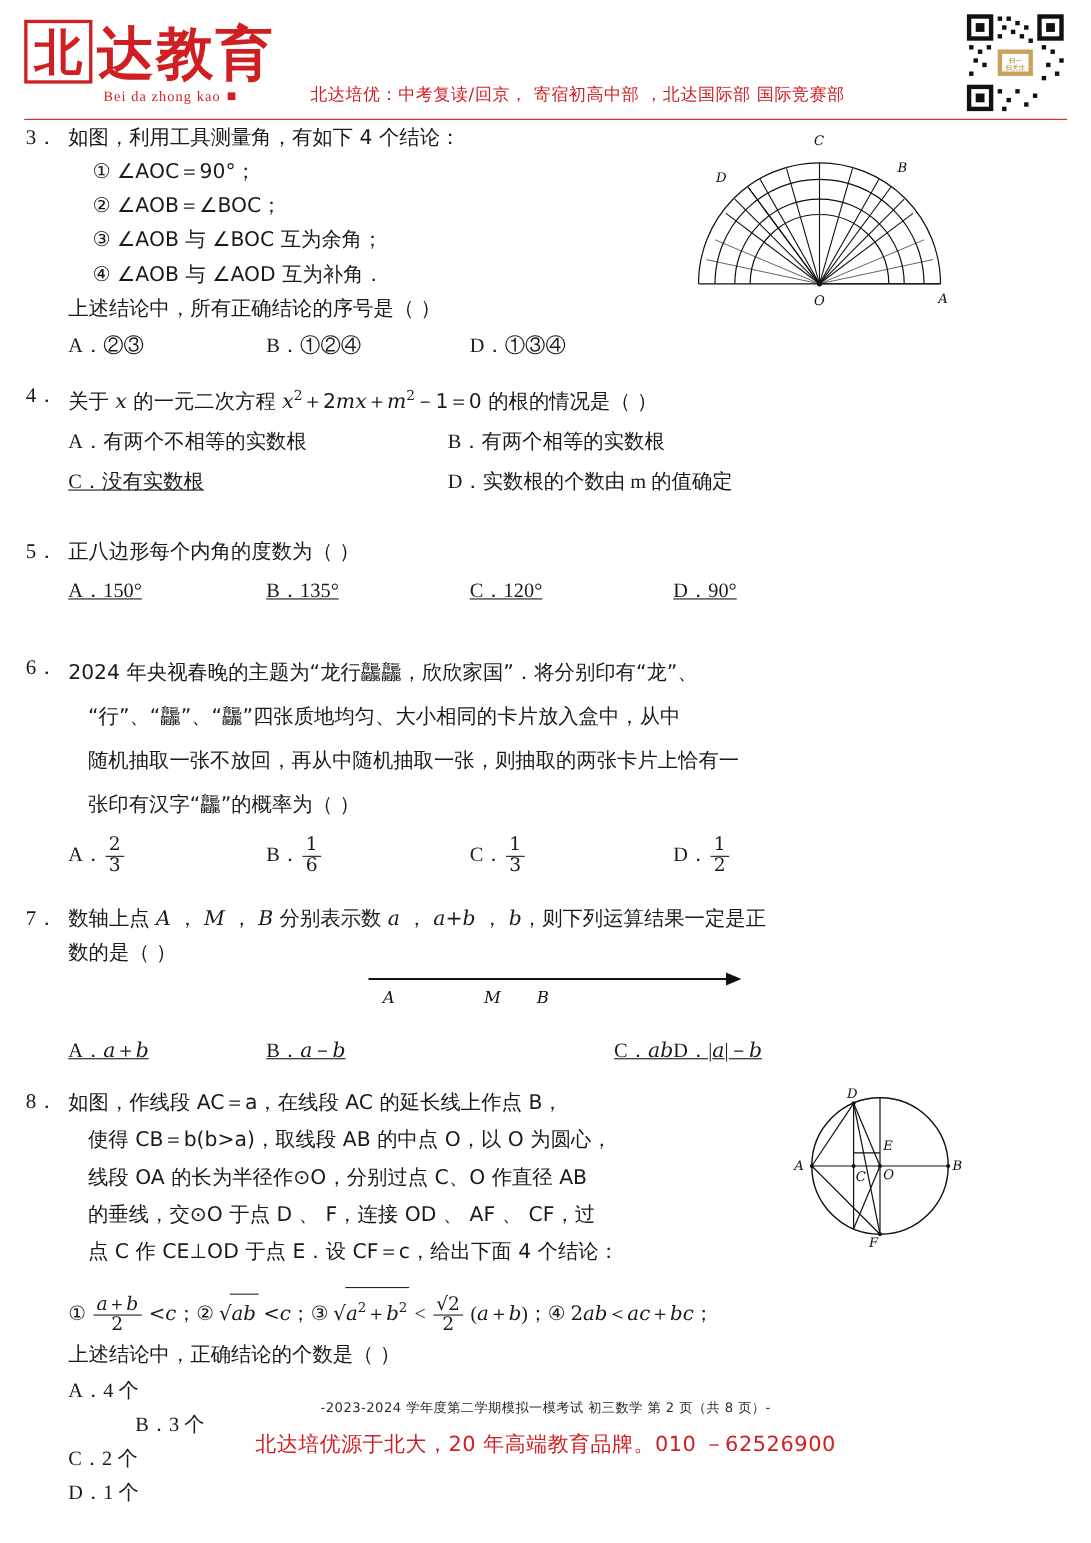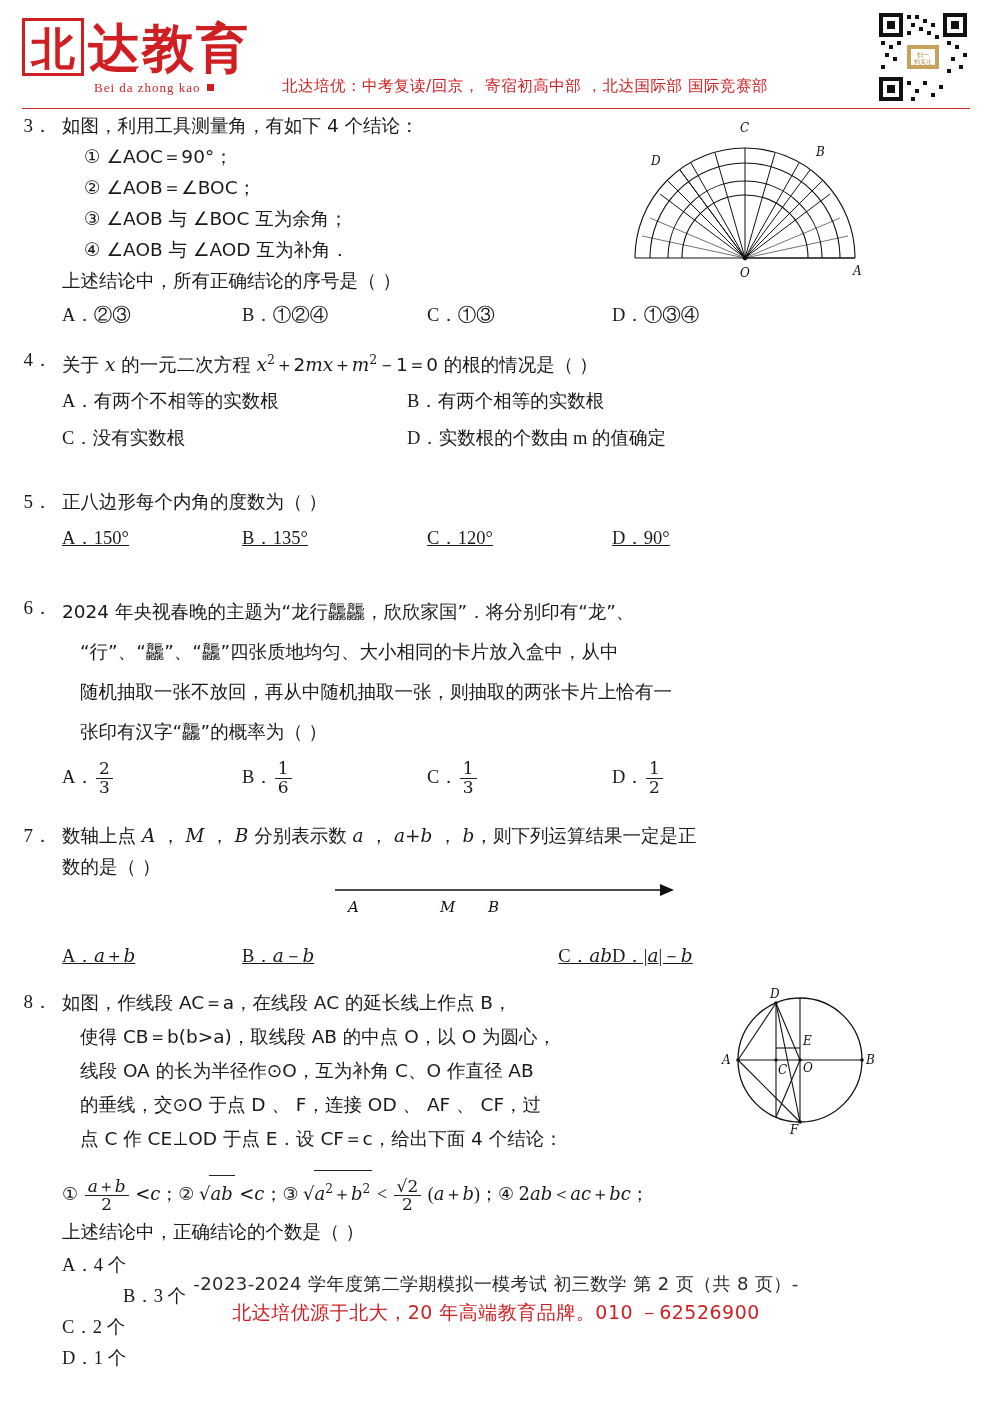--- a/index.html
+++ b/index.html
@@ -150,21 +150,21 @@
 
   
   .fig { position: absolute; }
 
   
   .footer-line {
     position: absolute;
     left: 0; top: 1272px; width: 992px;
     text-align: center;
     font-family: "DejaVu Sans", sans-serif;
-    font-size: 18px;
+    font-size: 12px;
     color: #2b2b2b;
     letter-spacing: 0.4px;
   }
   .footer-red {
     position: absolute;
     left: 0; top: 1300px; width: 992px;
     text-align: center;
     font-family: "DejaVu Sans", sans-serif;
     font-size: 19px;
     color: #cf1f22;
@@ -243,21 +243,20 @@
       <div class="qbody">
         <div class="cn">如图，利用工具测量角，有如下 4 个结论：</div>
         <div class="cn" style="padding-left:22px;">① ∠AOC＝90°；</div>
         <div class="cn" style="padding-left:22px;">② ∠AOB＝∠BOC；</div>
         <div class="cn" style="padding-left:22px;">③ ∠AOB 与 ∠BOC 互为余角；</div>
         <div class="cn" style="padding-left:22px;">④ ∠AOB 与 ∠AOD 互为补角．</div>
         <div class="cn">上述结论中，所有正确结论的序号是（    ）</div>
         <div class="opt-row">
           <div class="opt" style="width:180px;">A．②③</div>
           <div class="opt" style="width:185px;">B．①②④</div>
-          <div class="opt" style="width:185px;">C．①③</div>
           <div class="opt">D．①③④</div>
         </div>
       </div>
 
       <div class="fig" style="left:620px; top:8px; width:250px; height:165px;">
         <svg width="250" height="165" viewBox="0 0 250 165">
           <g stroke="#111" fill="none" stroke-width="1.1">
             <path d="M15,140 A110,110 0 0 1 235,140"></path>
             <path d="M30,140 A95,95 0 0 1 220,140"></path>
             <path d="M48,140 A77,77 0 0 1 202,140"></path>
@@ -299,21 +298,21 @@
 
     <div class="q" style="height:112px; margin-top:34px;">
       <div class="qnum">4．</div>
       <div class="qbody">
         <div class="cn">关于<span class="mi"> x </span>的一元二次方程 <span class="mi">x</span><sup class="mr">2</sup>＋2<span class="mi">mx</span>＋<span class="mi">m</span><sup class="mr">2</sup>－1＝0 的根的情况是（    ）</div>
         <div class="opt-row" style="margin-top:6px;">
           <div class="opt cn" style="width:345px;">A．有两个不相等的实数根</div>
           <div class="opt cn">B．有两个相等的实数根</div>
         </div>
         <div class="opt-row" style="margin-top:6px;">
-          <div class="opt cn" style="width:345px;">C．没有实数根</div>
+          <div class="opt cn" style="width:345px;text-decoration:underline;">C．没有实数根</div>
           <div class="opt cn">D．实数根的个数由 m 的值确定</div>
         </div>
       </div>
     </div>
 
     <div class="q" style="height:76px; margin-top:30px;">
       <div class="qnum">5．</div>
       <div class="qbody">
         <div class="cn">正八边形每个内角的度数为（    ）</div>
         <div class="opt-row" style="margin-top:6px;text-decoration:underline;">
@@ -374,21 +373,21 @@
           <div class="opt">D．|<span class="mi">a</span>|－<span class="mi">b</span></div>
         </div>
       </div>
     </div>
 
     <div class="q" style="height:300px; margin-top:26px;">
       <div class="qnum">8．</div>
       <div class="qbody" style="padding-right:300px;">
         <div class="cn" style="line-height:34px;">如图，作线段 AC＝a，在线段 AC 的延长线上作点 B，</div>
         <div class="cn" style="line-height:34px; padding-left:18px;">使得 CB＝b(b&gt;a)，取线段 AB 的中点 O，以 O 为圆心，</div>
-        <div class="cn" style="line-height:34px; padding-left:18px;">线段 OA 的长为半径作⊙O，互为补角 C、O 作直径 AB</div>
+        <div class="cn" style="line-height:34px; padding-left:18px;">线段 OA 的长为半径作⊙O，分别过点 C、O 作直径 AB</div>
         <div class="cn" style="line-height:34px; padding-left:18px;">的垂线，交⊙O 于点 D 、 F，连接 OD 、 AF 、 CF，过</div>
         <div class="cn" style="line-height:34px; padding-left:18px;">点 C 作 CE⊥OD 于点 E．设 CF＝c，给出下面 4 个结论：</div>
       </div>
 
       <div class="fig" style="left:690px; top:2px; width:230px; height:150px;">
         <svg width="230" height="150" viewBox="0 0 230 150">
           <circle cx="110" cy="72" r="62" stroke="#111" fill="none" stroke-width="1.3"></circle>
           <g stroke="#111" stroke-width="1.1" fill="none">
             <line x1="48" y1="72" x2="172" y2="72"></line>
             <line x1="110" y1="10" x2="110" y2="134"></line>

